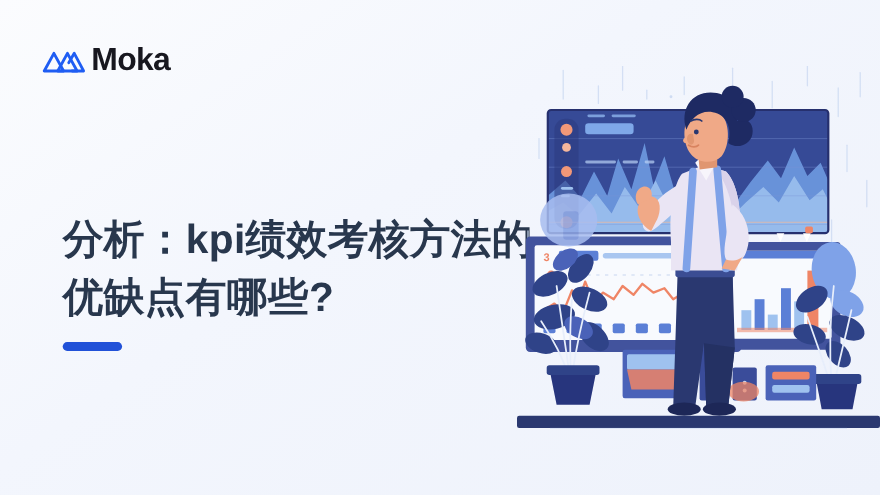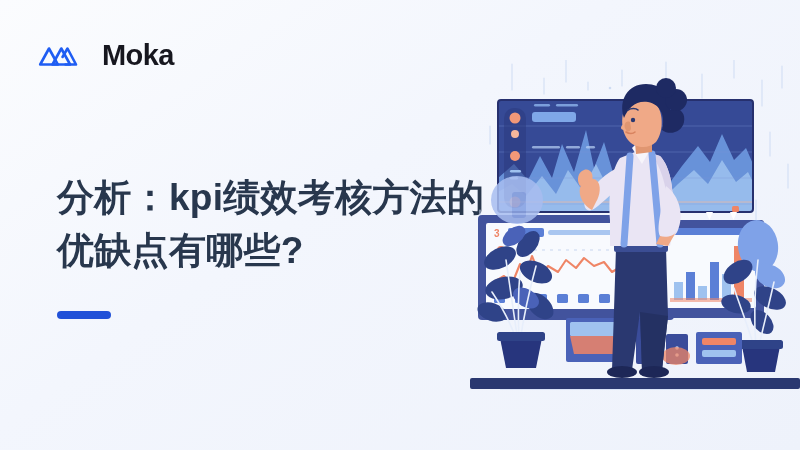--- a/index.html
+++ b/index.html
@@ -10,32 +10,32 @@
     background:#f4f6fd;
   }
   #canvas{
     position:relative;width:800px;height:450px;overflow:hidden;
     background:linear-gradient(145deg,#fbfcfe 0%,#f3f6fd 42%,#eef2fb 100%);
   }
 
   
   .brand{
     position:absolute;left:38px;top:40px;
-    display:flex;align-items:center;gap:24px;
+    display:flex;align-items:center;gap:5px;
   }
   .brand-mark{width:40px;height:30px;display:block;}
   .brand-word{
     font-size:29px;font-weight:700;letter-spacing:-.6px;
     color:#17171f;line-height:1;
     font-family:"Liberation Sans","DejaVu Sans",sans-serif;
   }
 
   
   .headline{
-    position:absolute;left:57px;top:172px;width:430px;
+    position:absolute;left:57px;top:192px;width:430px;
     font-size:37px;font-weight:700;line-height:1.42;
     color:#28374d;letter-spacing:.3px;
     font-family:"Liberation Sans","DejaVu Sans",sans-serif;
     white-space:pre-wrap;
   }
   .accent-bar{
     position:absolute;left:57px;top:311px;
     width:54px;height:8px;border-radius:5px;background:#2151d8;
   }
 

